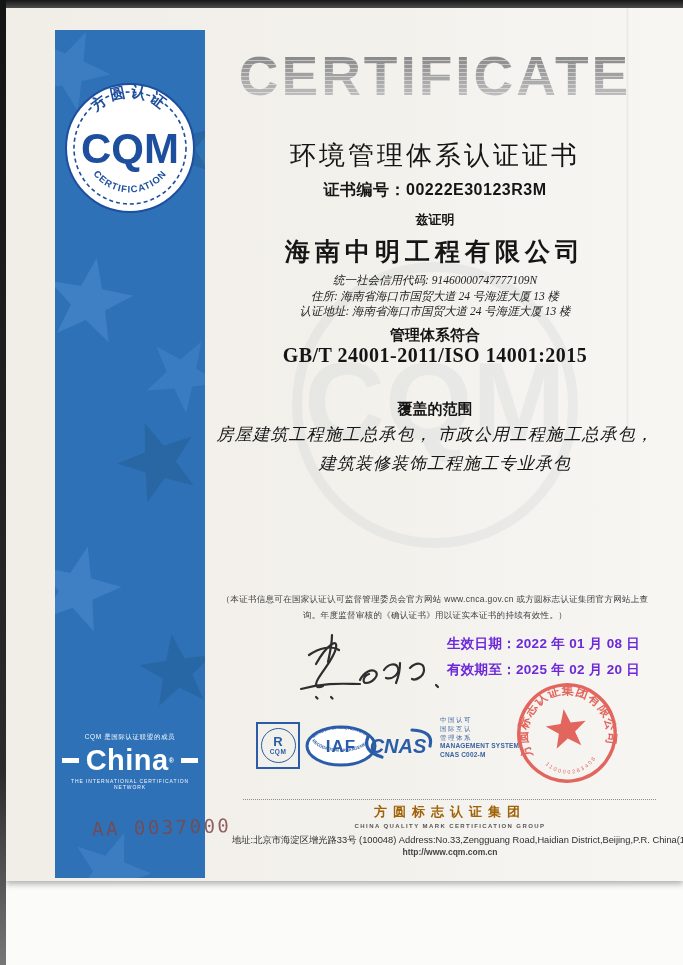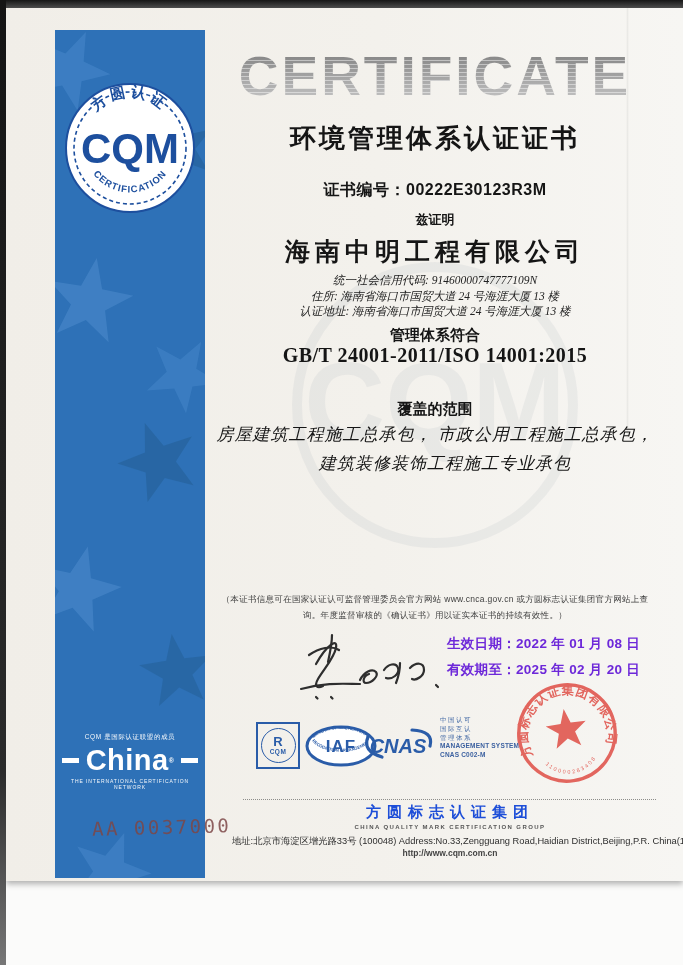--- a/index.html
+++ b/index.html
@@ -40,21 +40,21 @@
 
   
   .main { position:absolute; left:205px; top:0; width:460px; height:911px; }
   .cline { position:absolute; width:100%; text-align:center; color:#151515; }
 
   .cert-head { top:44px; font-size:55px; font-weight:bold; letter-spacing:3px;
     background-image:
       repeating-linear-gradient(180deg, rgba(255,255,255,.45) 0 1.5px, rgba(255,255,255,0) 1.5px 4px),
       linear-gradient(180deg,#818181 10%,#c9c9c9 95%);
     -webkit-background-clip:text; background-clip:text; color:transparent; }
-  .title { top:121px; font-size:26px; font-weight:bold; letter-spacing:3px; }
+  .title { top:138px; font-size:26px; font-weight:normal; letter-spacing:3px; }
   .certno { top:180px; font-size:16px; }
   .certno b { letter-spacing:.5px; }
   .certify { top:211px; font-size:13px; font-weight:bold; }
   .company { top:235px; font-size:25px; font-weight:bold; letter-spacing:5px;
     font-family:"Liberation Serif", serif; }
   .info { top:273px; font-size:11.5px; line-height:15.5px; font-style:italic;
     font-family:"Liberation Serif", serif; color:#222; }
   .conform { top:326px; font-size:15px; font-weight:bold; }
   .standard { top:344px; font-size:20px; font-weight:bold; font-family:"Liberation Serif", serif; letter-spacing:.5px; }
   .scopelabel { top:400px; font-size:15px; font-weight:bold; }
@@ -80,21 +80,21 @@
   .cnas { position:absolute; left:360px; top:727px; }
   .accr { position:absolute; left:440px; top:716px; color:#4a6fa8; font-size:6.5px;
     line-height:8.8px; letter-spacing:1.5px; }
   .accr .en { letter-spacing:.2px; font-weight:bold; color:#3c61a0; }
 
   .seal { position:absolute; left:513px; top:679px; opacity:.88; transform:rotate(-8deg); }
 
   
   .dotline { position:absolute; left:243px; top:799px; width:413px; border-top:1.5px dotted #8d8d8a; }
   .footer { position:absolute; left:232px; top:803px; width:436px; text-align:center; color:#3a3a3a; }
-  .org-cn { font-size:15px; font-weight:bold; letter-spacing:6px; color:#1d4ed8; }
+  .org-cn { font-size:13px; font-weight:bold; letter-spacing:6px; color:#a16207; }
   .org-en { font-size:6px; letter-spacing:1.4px; margin-top:2px; color:#555; font-weight:bold; }
   .addr { font-size:9.3px; margin-top:5px; color:#2e2e2e; white-space:nowrap; }
   .web { font-size:8.5px; font-weight:bold; margin-top:0; color:#444; }
 </style>
 </head>
 <body>
 
 <div class="page">
   <div class="paper"></div>
   <div class="edge-top"></div>

